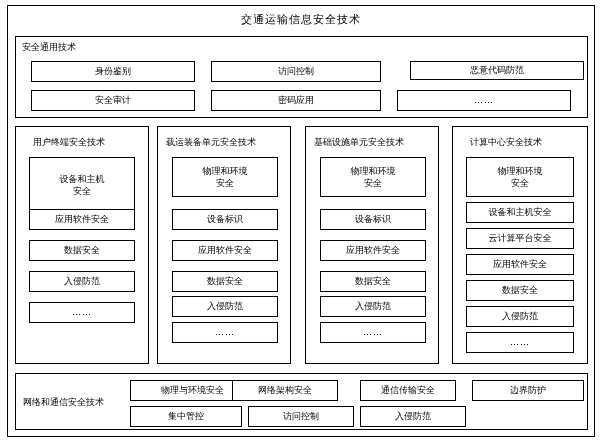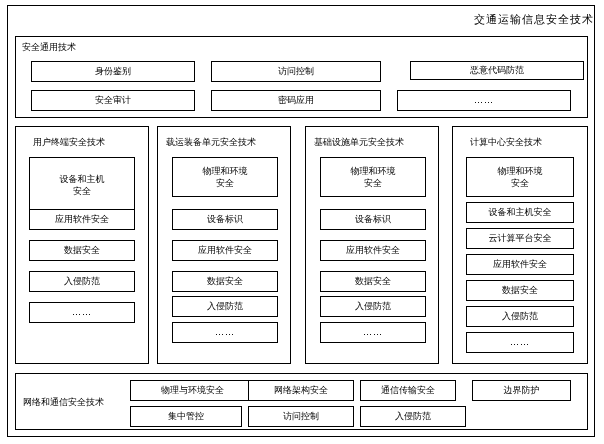--- a/index.html
+++ b/index.html
@@ -25,21 +25,21 @@
     width: 588px;
     height: 432px;
     border: 1px solid #000000;
     box-sizing: border-box;
   }
   .main-title {
     position: absolute;
     left: 8px;
     top: 12px;
     width: 586px;
-    text-align: right;
+    text-align: center;
     font-size: 11px;
     letter-spacing: 1px;
   }
   .section {
     position: absolute;
     border: 1px solid #000000;
     box-sizing: border-box;
     background: #ffffff;
   }
   .section-label {
@@ -149,21 +149,21 @@
   <div class="box" style="left:466px; top:228px; width:108px; height:21px;">云计算平台安全</div>
   <div class="box" style="left:466px; top:254px; width:108px; height:21px;">应用软件安全</div>
   <div class="box" style="left:466px; top:280px; width:108px; height:21px;">数据安全</div>
   <div class="box" style="left:466px; top:306px; width:108px; height:21px;">入侵防范</div>
   <div class="box dots" style="left:466px; top:332px; width:108px; height:21px;">……</div>
 
   <div class="section" id="sec-network"></div>
   <div class="section-label" id="sec-network-label">网络和通信安全技术</div>
 
   <div class="box" style="left:130px; top:380px; width:125px; height:21px;">物理与环境安全</div>
-  <div class="box" style="left:248px; top:380px; width:106px; height:21px;">网络架构安全</div>
+  <div class="box" style="left:232px; top:380px; width:106px; height:21px;">网络架构安全</div>
   <div class="box" style="left:360px; top:380px; width:96px; height:21px;">通信传输安全</div>
-  <div class="box" style="left:472px; top:380px; width:99px; height:21px;">边界防护</div>
+  <div class="box" style="left:472px; top:380px; width:112px; height:21px;">边界防护</div>
 
   <div class="box" style="left:130px; top:406px; width:112px; height:21px;">集中管控</div>
   <div class="box" style="left:248px; top:406px; width:106px; height:21px;">访问控制</div>
   <div class="box" style="left:360px; top:406px; width:106px; height:21px;">入侵防范</div>
 
 </div>
 
 </body></html>

